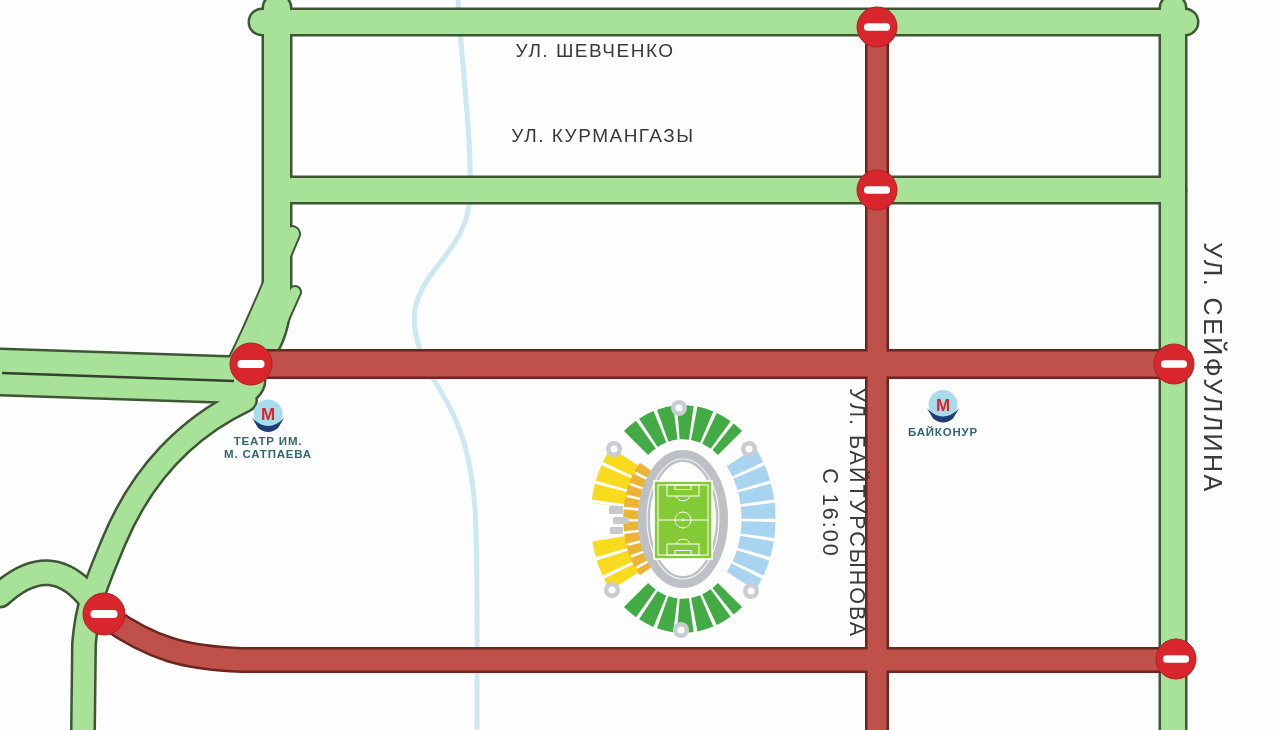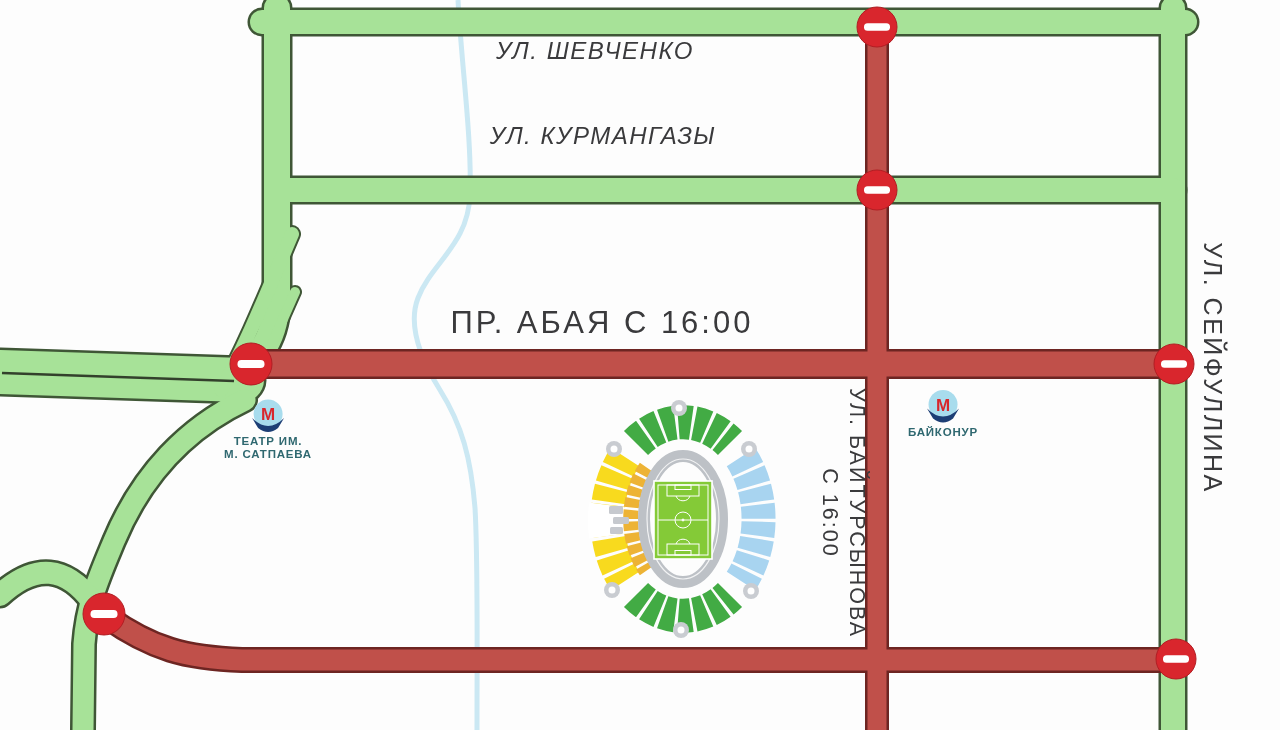--- a/index.html
+++ b/index.html
@@ -2,21 +2,21 @@
 <html><head>
 <meta charset="utf-8">
 <style>
   html,body{margin:0;padding:0;background:#fff;}
   #map{position:relative;width:1280px;height:730px;background:#fdfdfd;overflow:hidden;
        font-family:"Liberation Sans",sans-serif;}
   #roadlayer{position:absolute;left:0;top:0;}
   .street-label{position:absolute;transform:translate(-50%,-50%);white-space:nowrap;
     color:#3a3a3c;font-weight:500;letter-spacing:2px;}
   .street-label.big{font-size:31px;letter-spacing:3px;}
-  .street-label.small{font-size:24px;letter-spacing:1.5px;font-style:italic;}
+  .street-label.small{font-size:19px;letter-spacing:1.5px;}
   .street-label.rot{transform:translate(-50%,-50%) rotate(90deg);text-align:center;}
   #lbl-baytursynov{font-size:21.5px;line-height:27px;letter-spacing:2px;}
   #lbl-seyfullin{font-size:25px;letter-spacing:2.5px;}
   .metro{position:absolute;transform:translate(-50%,-50%);text-align:center;}
   .metro-label{color:#2f6870;font-weight:bold;font-size:11.5px;line-height:13px;
     letter-spacing:0.8px;margin-top:-2px;}
 </style>
 </head>
 <body>
 
@@ -147,21 +147,20 @@
         </g>
     <g transform="translate(1176,659)">
       <circle r="20" fill="#d9262d" stroke="#b21d23" stroke-width="1"></circle>
           <rect x="-13" y="-3.8" width="26" height="7.6" rx="3.6" fill="#fff"></rect>
         </g>
   </g>
 </svg>
 
 <div class="street-label small" style="left:595px;top:51px;">УЛ. ШЕВЧЕНКО</div>
 <div class="street-label small" style="left:603px;top:136px;">УЛ. КУРМАНГАЗЫ</div>
-<div class="street-label big" style="left:602px;top:323px;">ПР. АБАЯ С 16:00</div>
 <div class="street-label rot" id="lbl-baytursynov" style="left:843px;top:513px;">
   <div>УЛ. БАЙТУРСЫНОВА</div>
   <div>С 16:00</div>
 </div>
 <div class="street-label rot" id="lbl-seyfullin" style="left:1212px;top:368px;">УЛ. СЕЙФУЛЛИНА</div>
 
 <div class="metro" style="left:268px;top:428px;">
   <svg width="40" height="42" viewBox="-20 -24 40 42" style="display:block;margin:0 auto;">
     <circle cx="0" cy="-5" r="14.5" fill="#a8dced"></circle>
     <path d="M-16,-1 Q0,15 16,-1 L10,9 Q0,17 -10,9 Z" fill="#1c3e75"></path>

